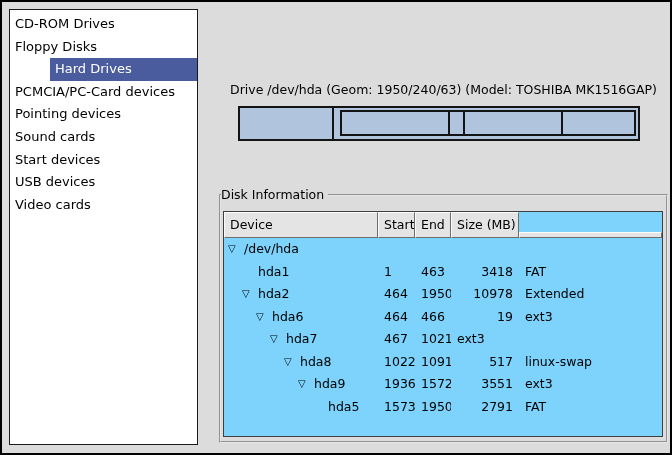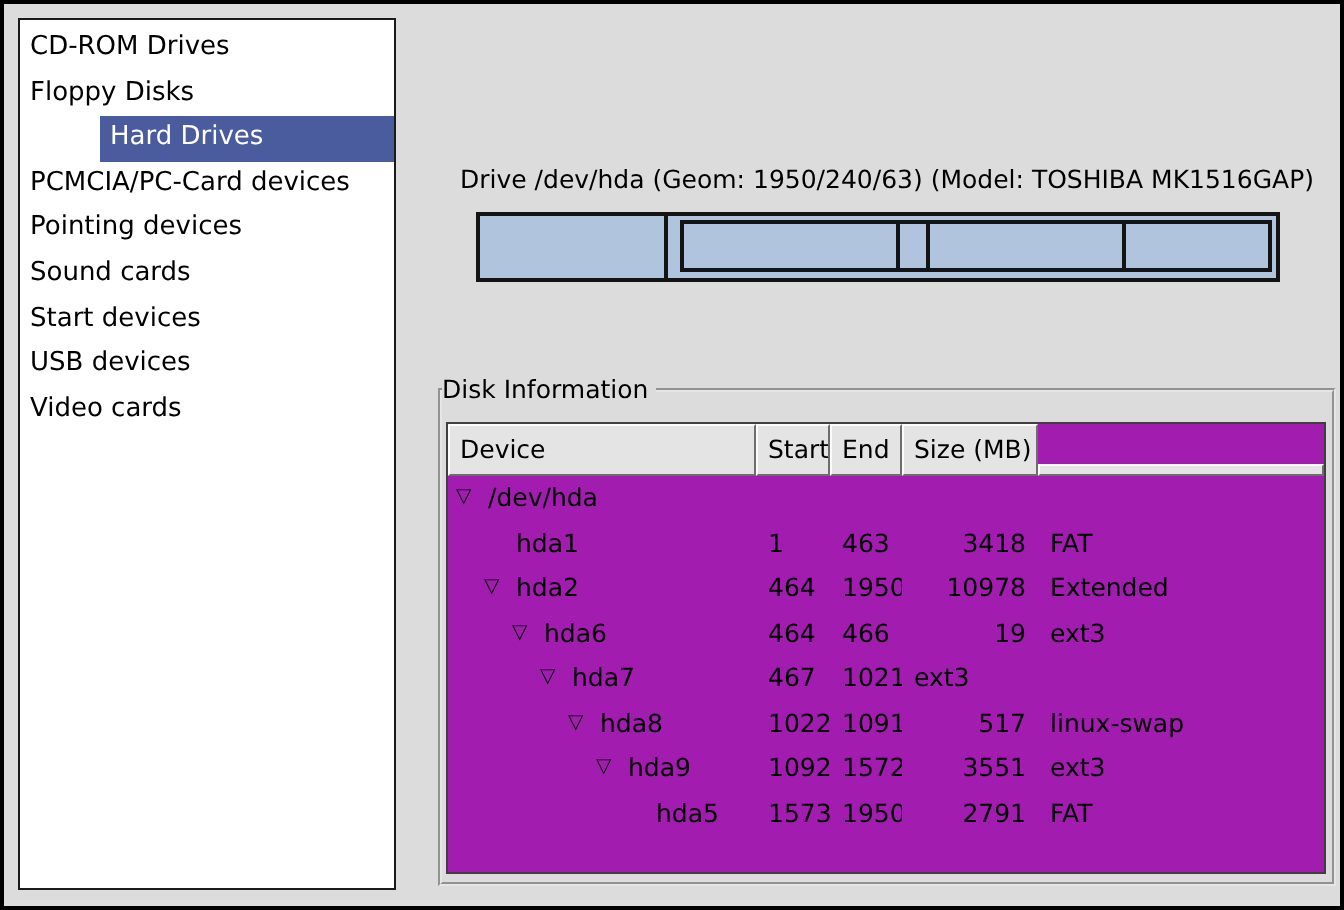--- a/index.html
+++ b/index.html
@@ -68,21 +68,21 @@
     position:absolute; left:0px; top:-9px;
     background:#dcdcdc; padding:0 4px 0 0;
     font-size:12.5px; line-height:16px;
     white-space:nowrap;
   }
 
   
   .disk-table {
     position:absolute; left:2px; top:15px;
     width:440px; height:226px;
-    background:#a21caf;
+    background:#7dd3fc;
     border:1px solid #3f3f3f;
     overflow:hidden;
   }
   .table-header { display:flex; height:26px; }
   .hcell {
     background:#e4e4e4;
     border-top:1px solid #fbfbfb; border-left:1px solid #fbfbfb;
     border-right:1px solid #6d6d6d; border-bottom:1px solid #6d6d6d;
     line-height:24px; padding-left:5px;
     font-size:12.5px; white-space:nowrap; overflow:hidden;
@@ -204,21 +204,21 @@
       <div class="cell start-cell">1022</div>
       <div class="cell end-cell">1091</div>
       <div class="cell size-cell">517</div>
       <div class="cell type-cell">linux-swap</div>
     </div>
     <div class="tree-row">
       <div class="cell dev-cell" style="padding-left: 74px;">
           <span class="expander">▽</span>
           <span>hda9</span>
         </div>
-      <div class="cell start-cell">1092</div>
+      <div class="cell start-cell">1936</div>
       <div class="cell end-cell">1572</div>
       <div class="cell size-cell">3551</div>
       <div class="cell type-cell">ext3</div>
     </div>
     <div class="tree-row">
       <div class="cell dev-cell" style="padding-left: 88px;">
           <span class="expander" style="visibility: hidden;">▽</span>
           <span>hda5</span>
         </div>
       <div class="cell start-cell">1573</div>

